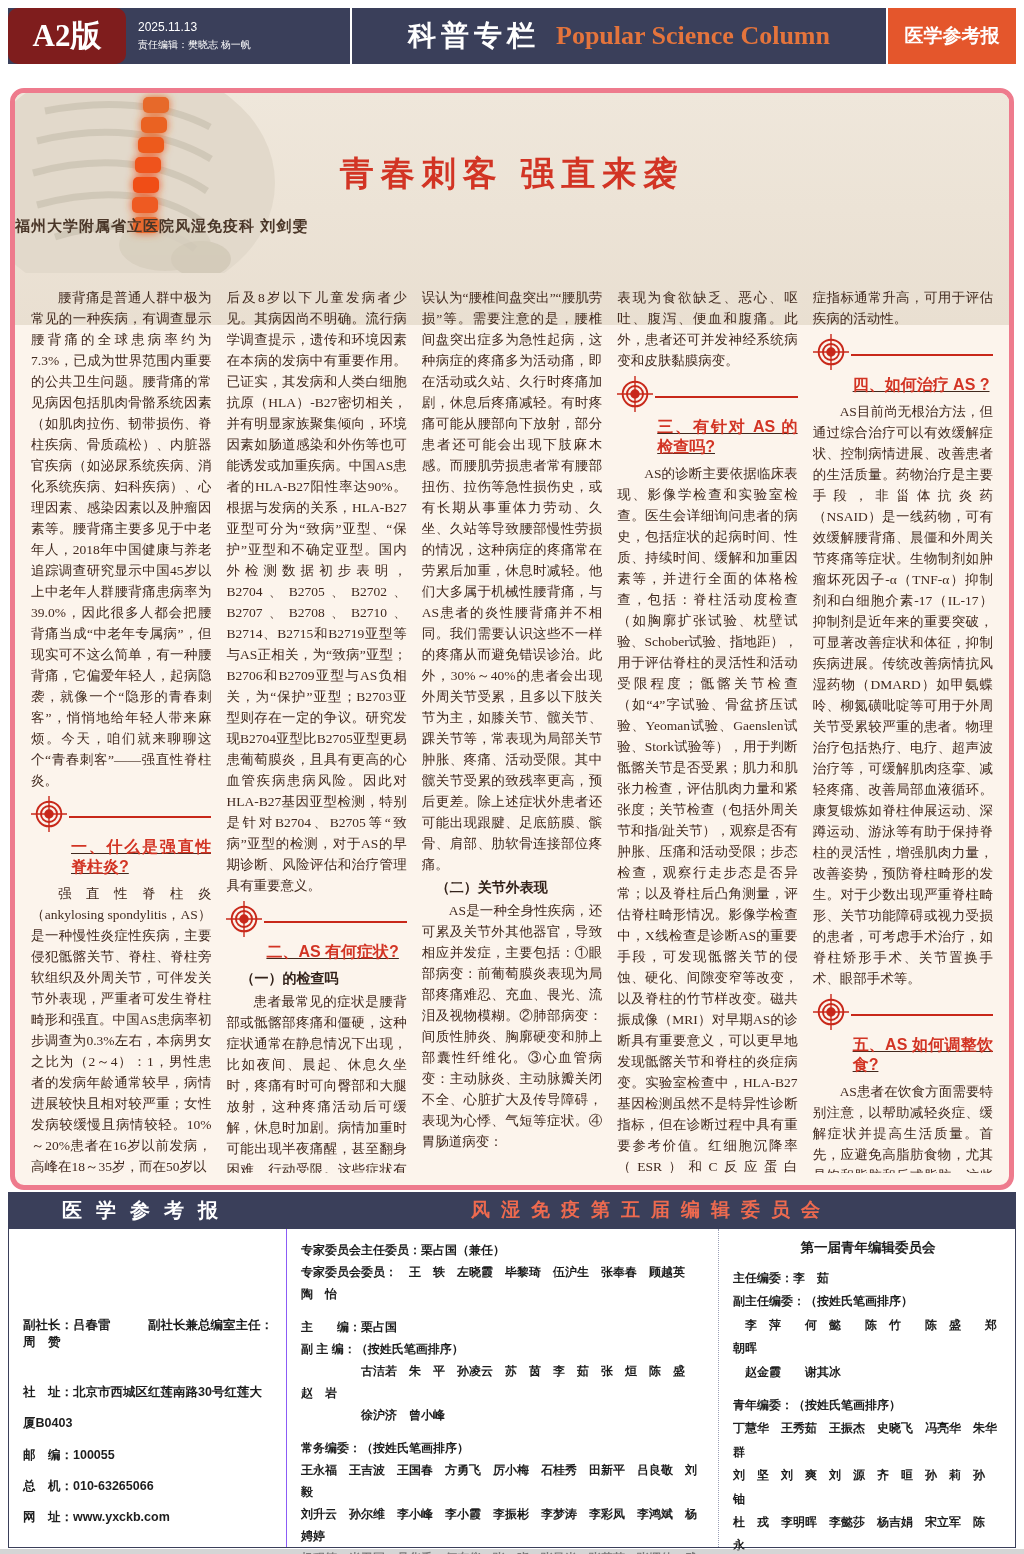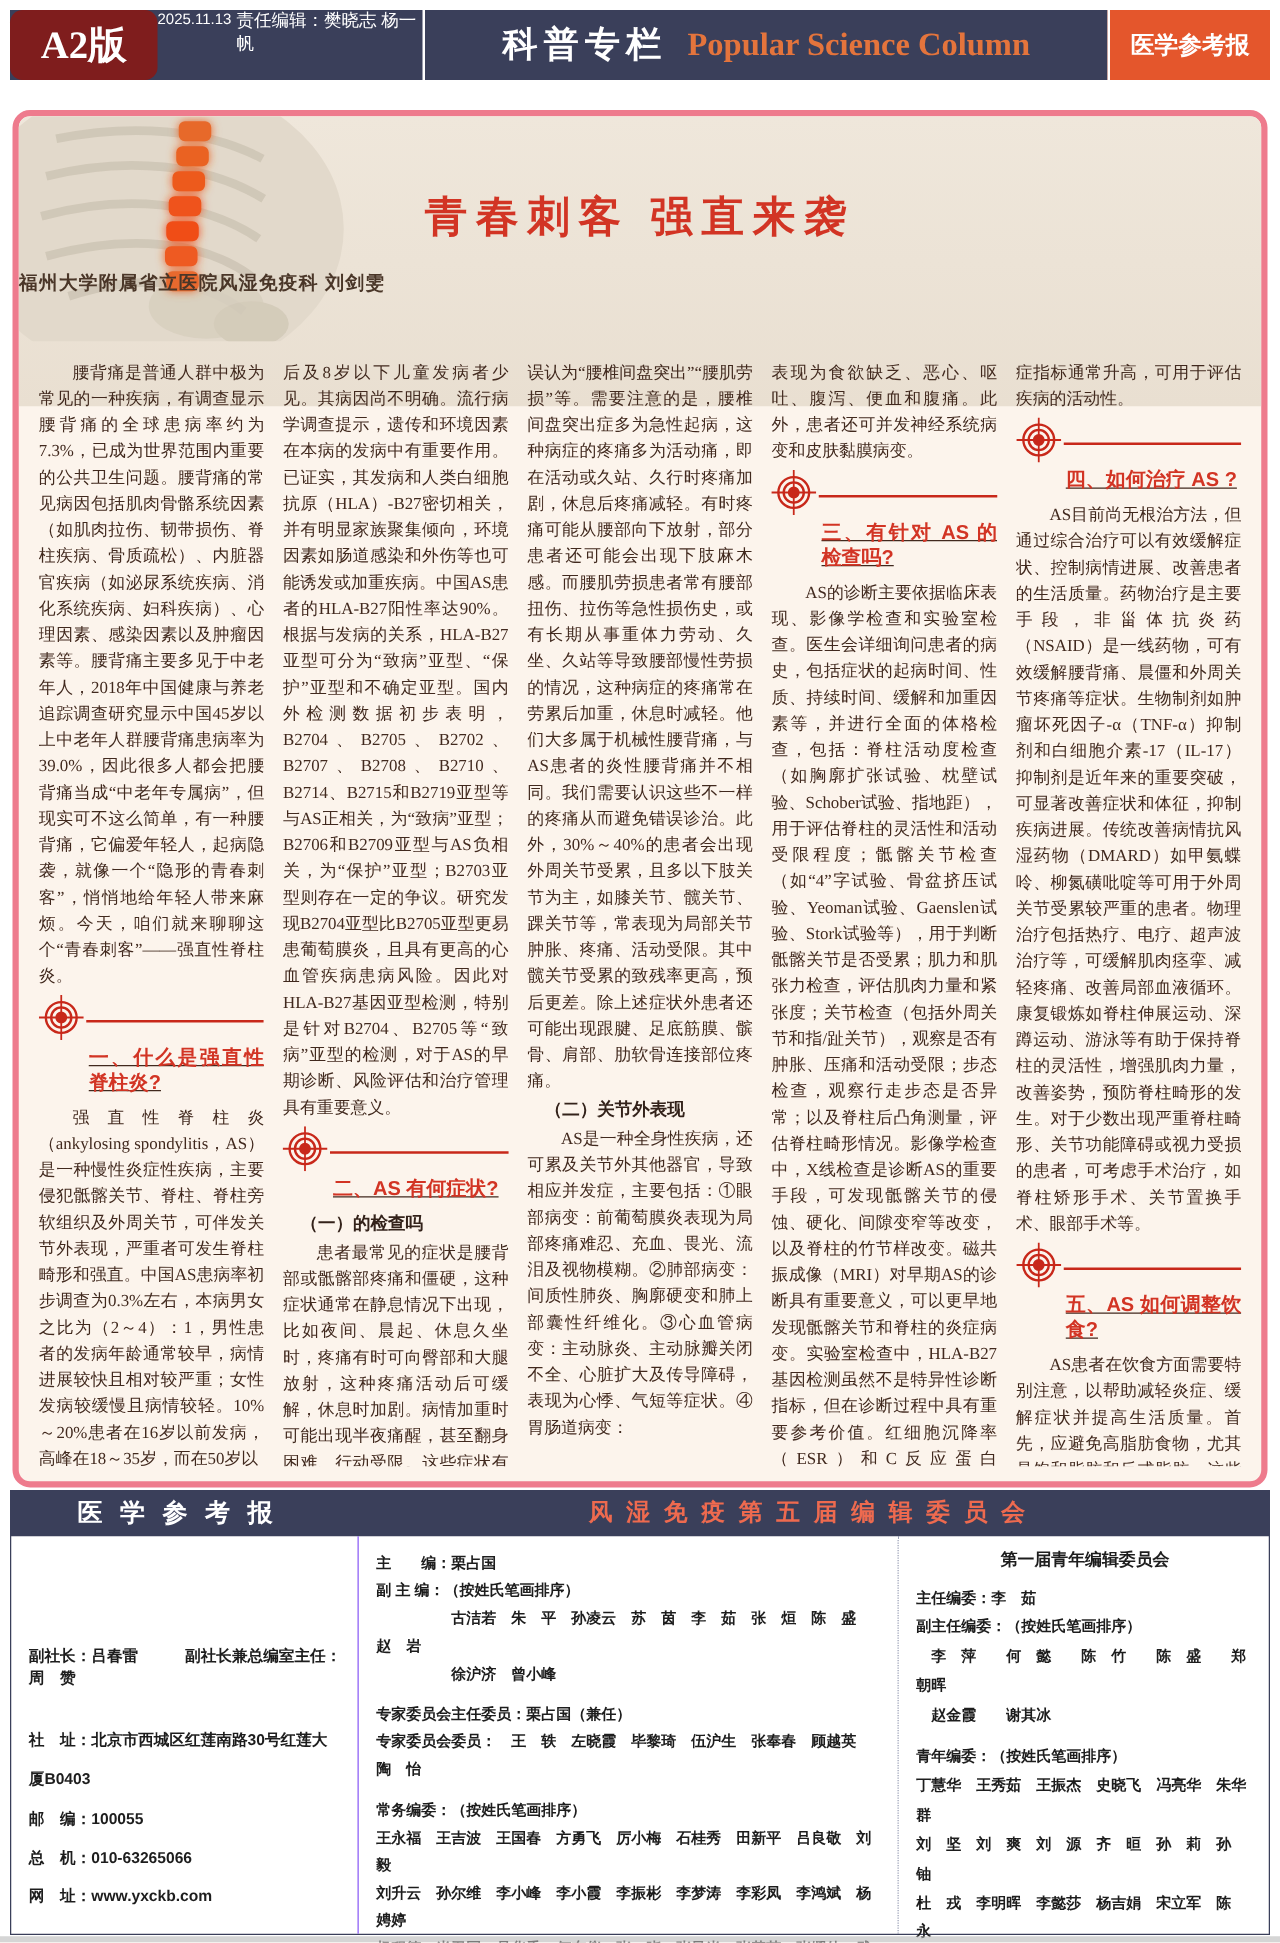--- a/index.html
+++ b/index.html
@@ -3,23 +3,23 @@
 <meta charset="utf-8">
 <style>
   html,body{margin:0;padding:0;}
   body{width:1024px;height:1554px;position:relative;background:#ffffff;
        font-family:"Liberation Sans",sans-serif;overflow:hidden;}
 
   
   .topbar{position:absolute;left:8px;top:8px;right:8px;height:56px;background:#3a3f5a;display:flex;align-items:stretch;}
   .a2box{width:118px;background:#7f1d1d;color:#fff;display:flex;align-items:center;justify-content:center;
          font-family:"Liberation Serif",serif;font-size:31px;font-weight:bold;border-radius:10px;}
-  .edblock{width:212px;color:#fff;display:flex;flex-direction:row;justify-content:center;gap:4px;}
+  .edblock{width:212px;color:#fff;display:flex;flex-direction:column;justify-content:center;padding-left:12px;gap:4px;}
   .eddate{font-size:12px;}
-  .ednames{font-size:14px;}
+  .ednames{font-size:10px;}
   .midtitle{flex:1;display:flex;align-items:center;justify-content:center;gap:16px;border-left:2px solid #fff;}
   .coltitle-cn{color:#fff;font-size:28px;font-weight:bold;letter-spacing:5px;font-family:"Liberation Serif",serif;}
   .coltitle-en{color:#e4743c;font-size:26px;font-weight:bold;font-family:"Liberation Serif",serif;}
   .mrfcn{width:128px;background:#e4562c;color:#fff;display:flex;align-items:center;justify-content:center;
          font-size:19px;font-weight:bold;border-left:2px solid #fff;}
   .mrfen{width:112px;color:#fff;display:flex;align-items:center;justify-content:center;
          font-family:"Liberation Serif",serif;font-size:24px;font-weight:bold;border-left:2px solid #3a3f5a;}
 
   
   .card{position:absolute;left:10px;right:10px;top:88px;height:1092px;border:5px solid #ee7b8d;border-radius:14px;
@@ -235,26 +235,26 @@
 <div class="fbox">
   <div class="fleft">
     <div class="l1">副社长：吕春雷　　　副社长兼总编室主任：周　赞</div>
     <div class="addr">社　址：北京市西城区红莲南路30号红莲大厦B0403
 邮　编：100055
 总　机：010-63265066
 网　址：www.yxckb.com</div>
   </div>
 
   <div class="fmid">
+    <div class="grp">专家委员会主任委员：栗占国（兼任）
+专家委员会委员：　王　轶　左晓霞　毕黎琦　伍沪生　张奉春　顾越英　陶　怡</div>
     <div class="grp">主　　编：栗占国
 副 主 编：（按姓氏笔画排序）
 　　　　　古洁若　朱　平　孙凌云　苏　茵　李　茹　张　烜　陈　盛　赵　岩
 　　　　　徐沪济　曾小峰</div>
-    <div class="grp">专家委员会主任委员：栗占国（兼任）
-专家委员会委员：　王　轶　左晓霞　毕黎琦　伍沪生　张奉春　顾越英　陶　怡</div>
     <div class="grp">常务编委：（按姓氏笔画排序）
 王永福　王吉波　王国春　方勇飞　厉小梅　石桂秀　田新平　吕良敬　刘　毅
 刘升云　孙尔维　李小峰　李小霞　李振彬　李梦涛　李彩凤　李鸿斌　杨娉婷
 杨程德　肖卫国　吴华香　何东仪　张　晓　张风肖　张莉芸　张缪佳　武丽君
 林　进　赵东宝　姜林娣　董凌莉　靳洪涛　戴　冽　戴生明　魏　蔚</div>
 
   </div>
 
   <div class="fright">
     <div class="rtitle">第一届青年编辑委员会</div>

